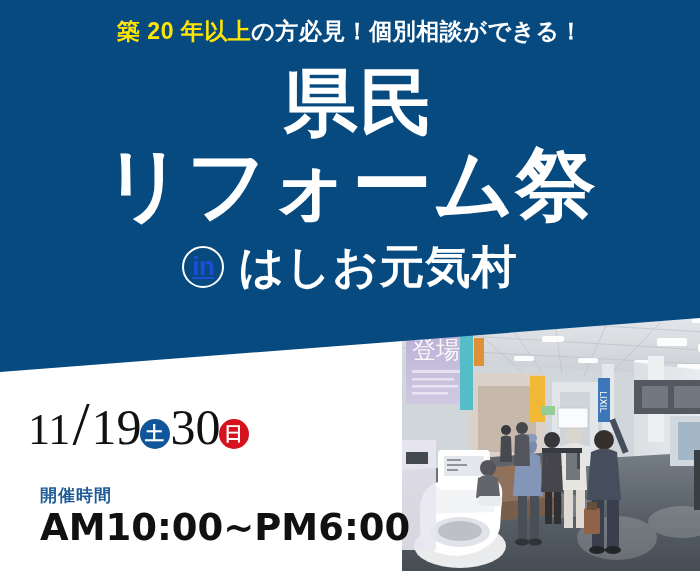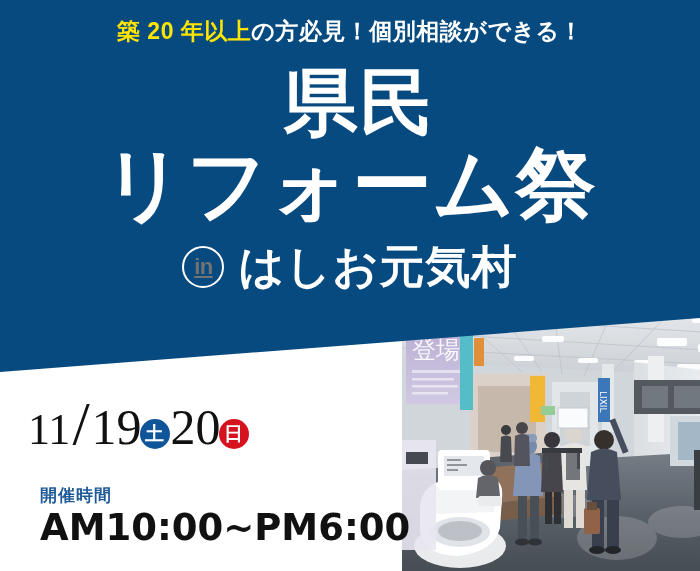--- a/index.html
+++ b/index.html
@@ -91,22 +91,22 @@
     align-items: center;
     justify-content: center;
     gap: 14px;
     z-index: 5;
   }
   .in-badge {
     width: 42px;
     height: 42px;
     border: 2px solid #ffffff;
     border-radius: 50%;
-    color: #737373;
-    font-size: 22px;
+    color: #1d4ed8;
+    font-size: 26px;
     font-weight: bold;
     display: flex;
     align-items: center;
     justify-content: center;
     box-sizing: border-box;
     letter-spacing: -0.5px;
     text-decoration: underline;
   }
   .venue-name {
     color: #ffffff;
@@ -368,21 +368,21 @@
   <div class="venue-row">
     <div class="in-badge">in</div>
     <div class="venue-name">はしお元気村</div>
   </div>
 
   <div class="date-row">
     <span class="d-month">11</span>
     <span class="d-slash">/</span>
     <span class="d-day">19</span>
     <span class="dow sat">土</span>
-    <span class="d-day">20</span>
+    <span class="d-day">30</span>
     <span class="dow sun">日</span>
   </div>
 
   <div class="time-block">
     <div class="time-label">開催時間</div>
     <div class="time-value">AM10:00~PM6:00</div>
   </div>
 
 </div>
 

